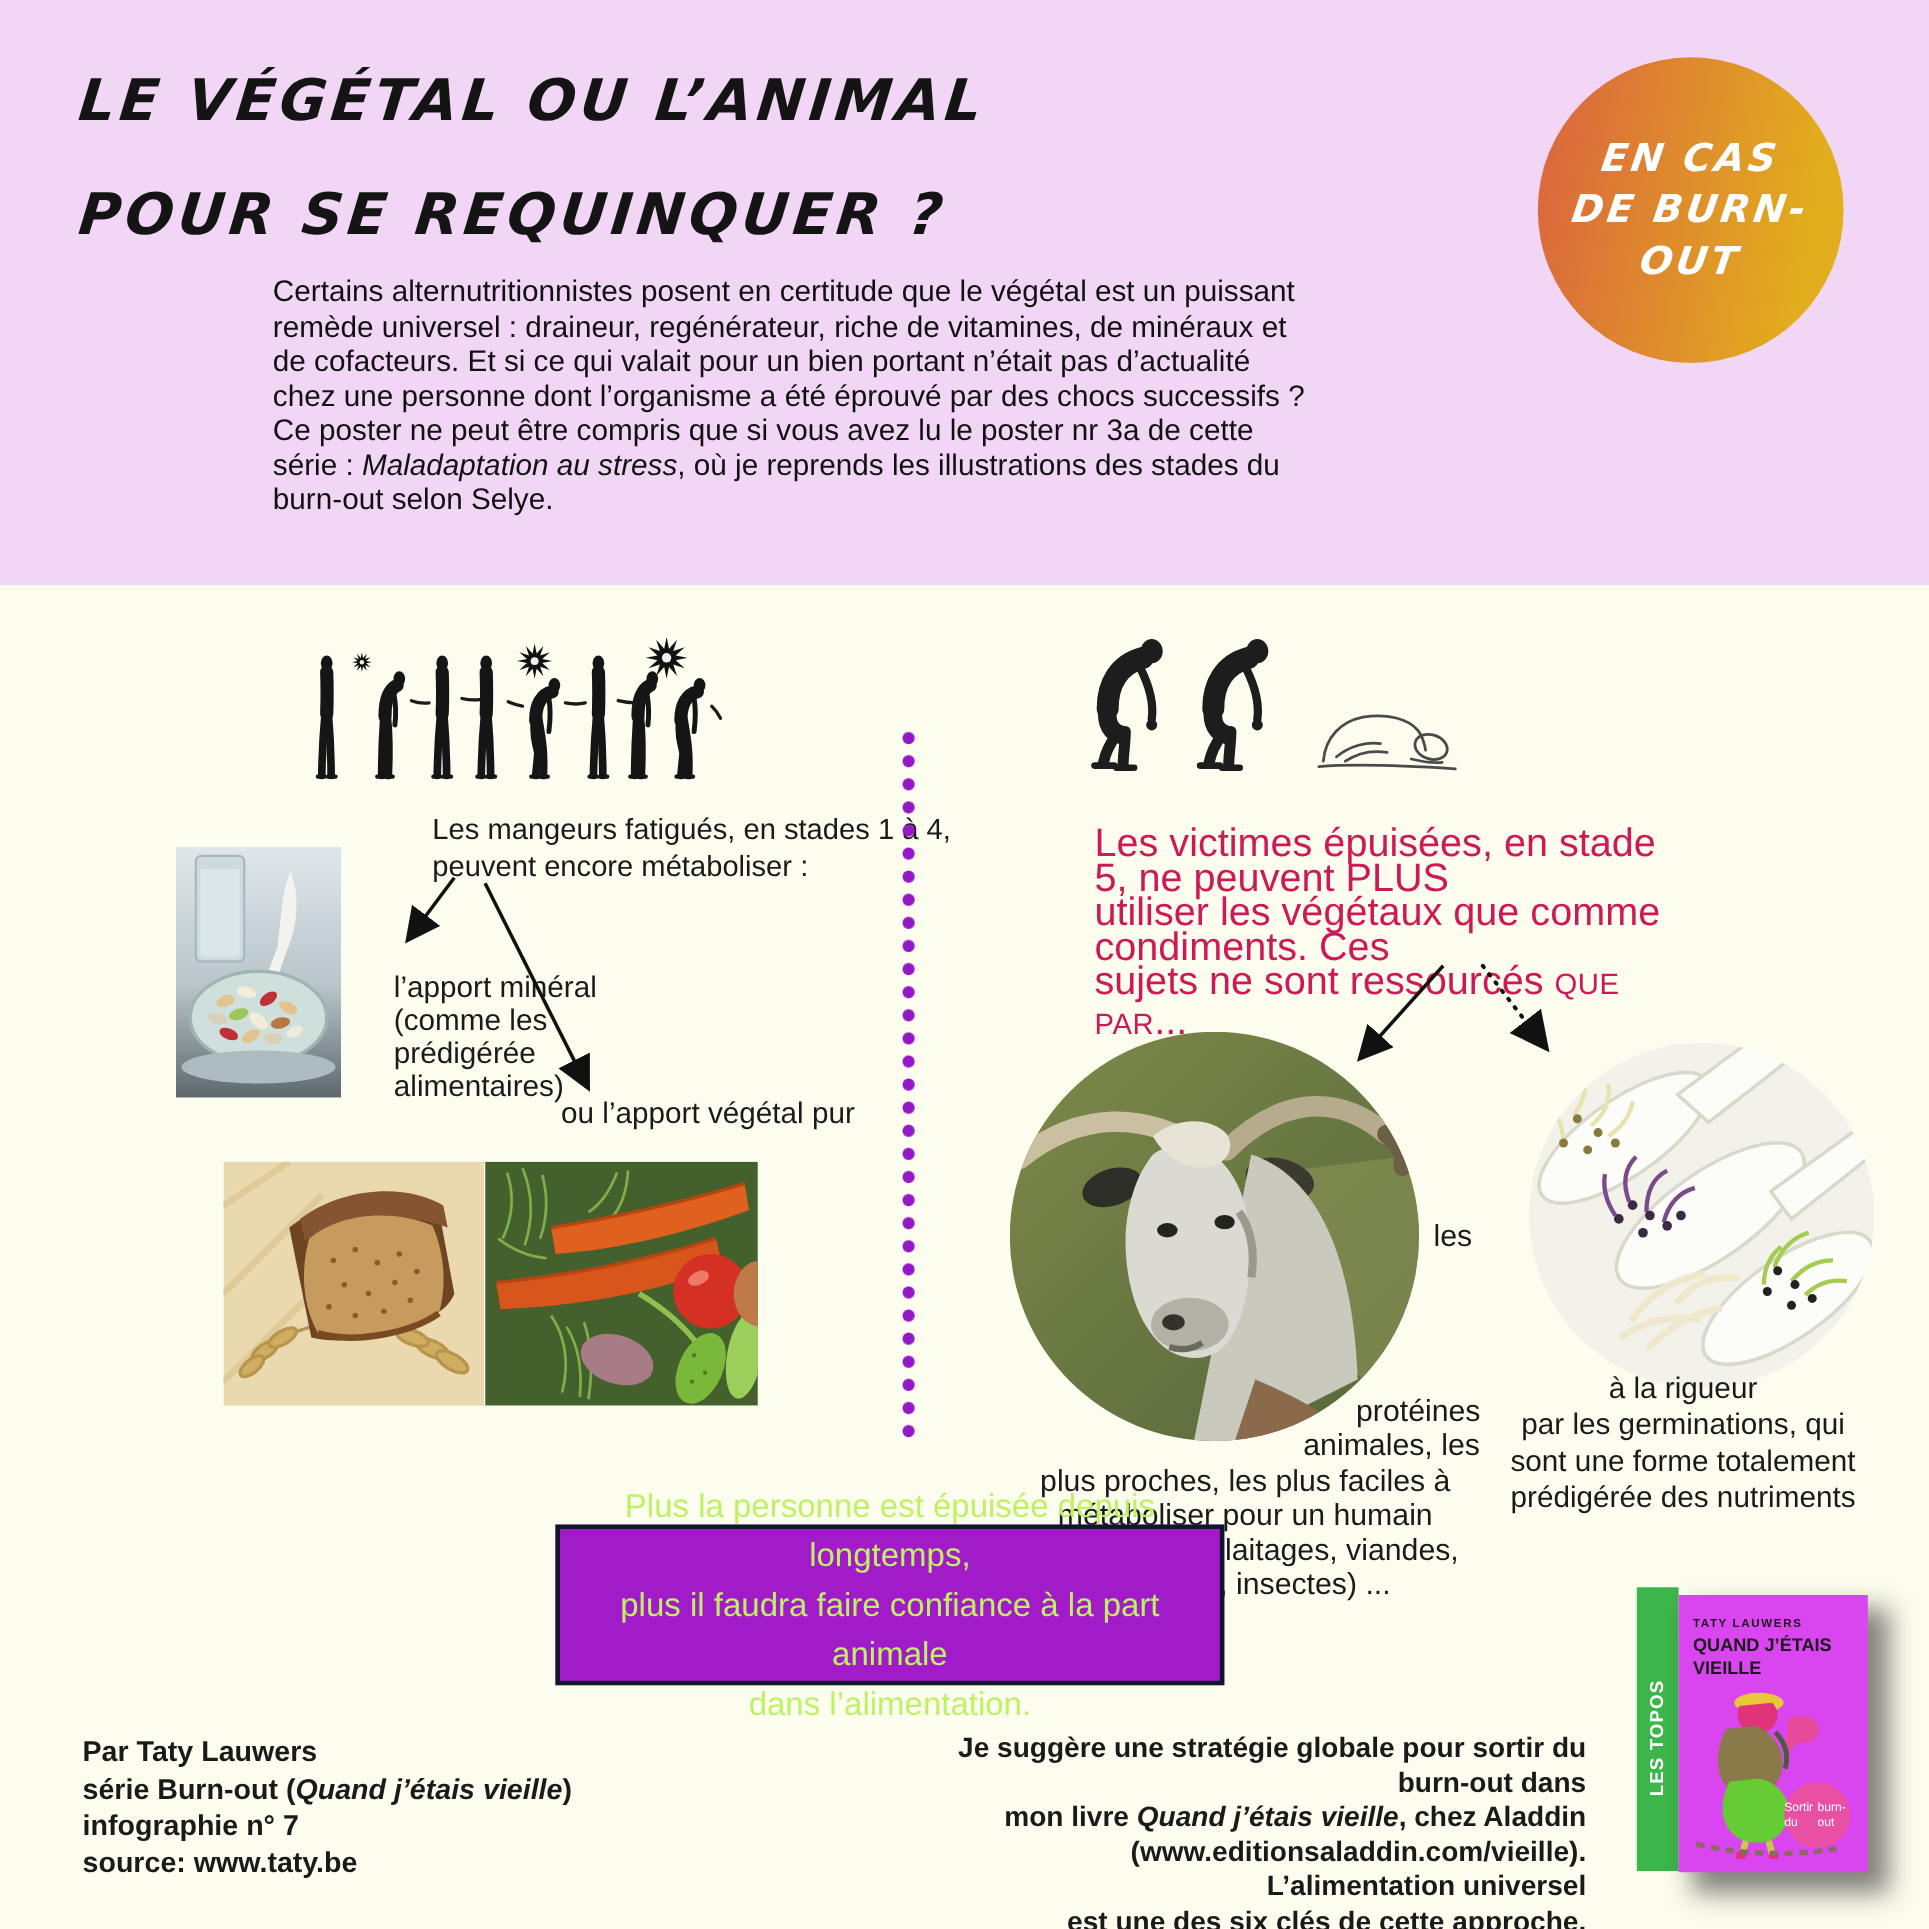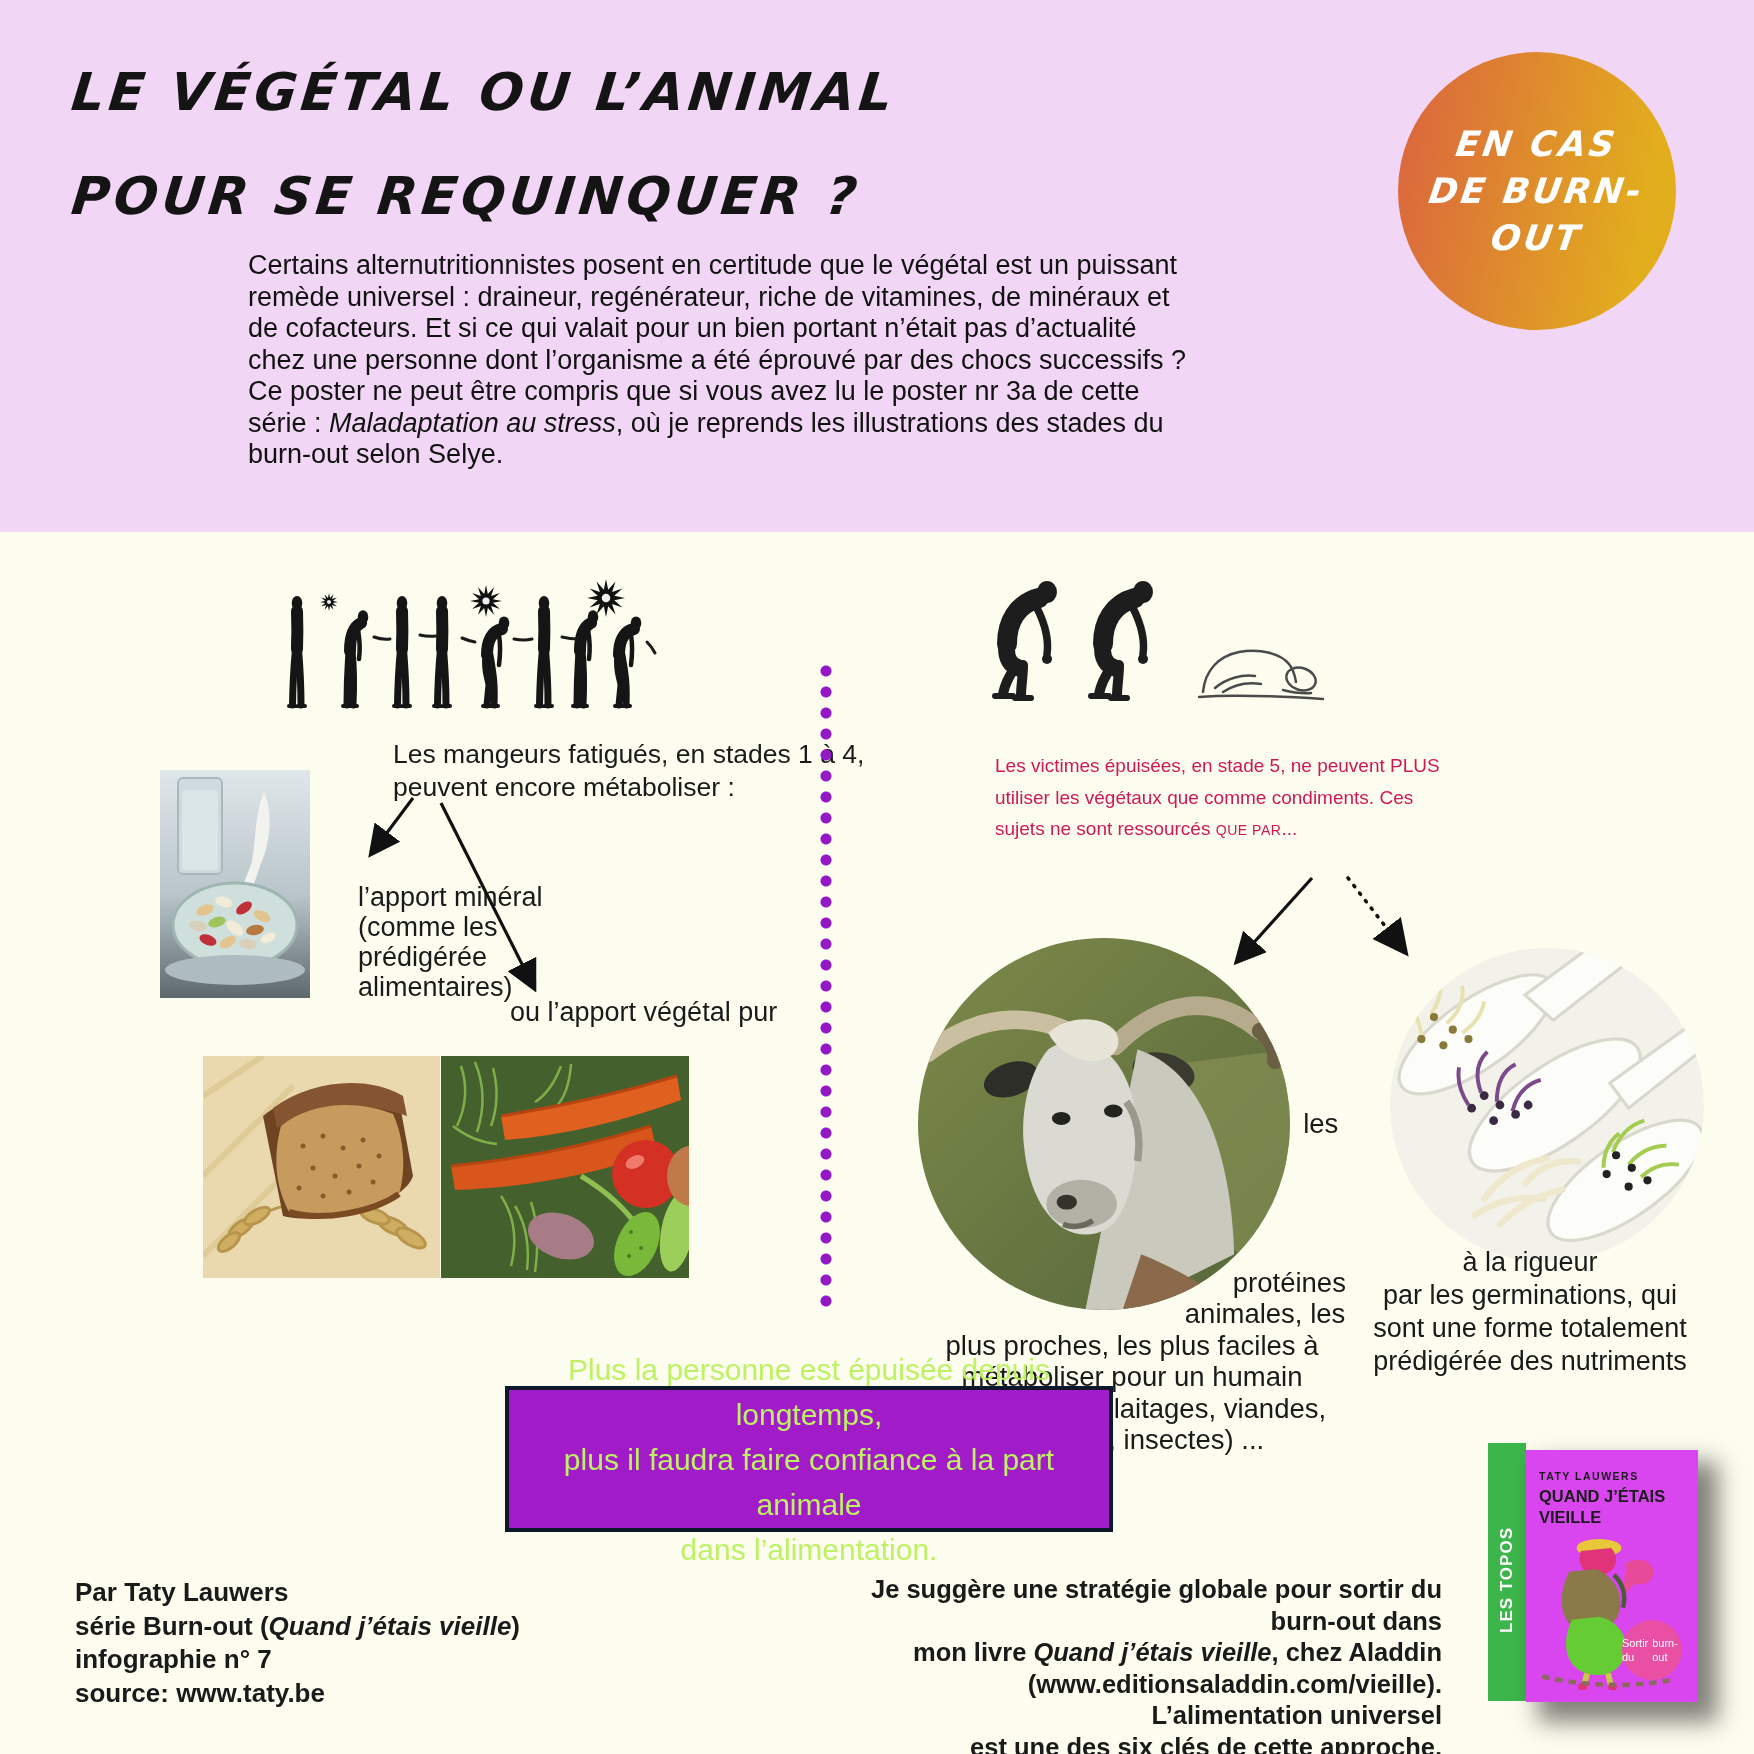--- a/index.html
+++ b/index.html
@@ -28,21 +28,21 @@
   .intro{
     left:248px; top:250px; width:940px;
     font-size:27px; line-height:31.5px; color:#111;
   }
   .intro i{font-style:italic;}
   
   .cap{left:393px; top:738px; font-size:26.5px; line-height:33px;}
   .mineral{left:358px; top:882px; font-size:27px; line-height:30px;}
   .vegetal{left:510px; top:997px; font-size:27px;}
   
-  .redtxt{left:995px; top:750px; width:540px; font-size:19px; line-height:31.5px; font-weight:400;}
+  .redtxt{left:995px; top:750px; width:540px; font-size:36px; line-height:31.5px; font-weight:400;}
   .sc{font-size:0.74em; letter-spacing:0.5px;}
   
   .dots-sep{
     left:820px; top:665px; width:14px; height:648px;
     background-image:radial-gradient(circle at 6px 6px, #9318c6 5px, rgba(0,0,0,0) 6px);
     background-size:14px 21px; background-repeat:repeat-y;
   }
   
   .cowflow{left:918px; top:938px; width:428px; height:445px; font-size:27.5px; line-height:31.5px;}
   .cowcircle{

